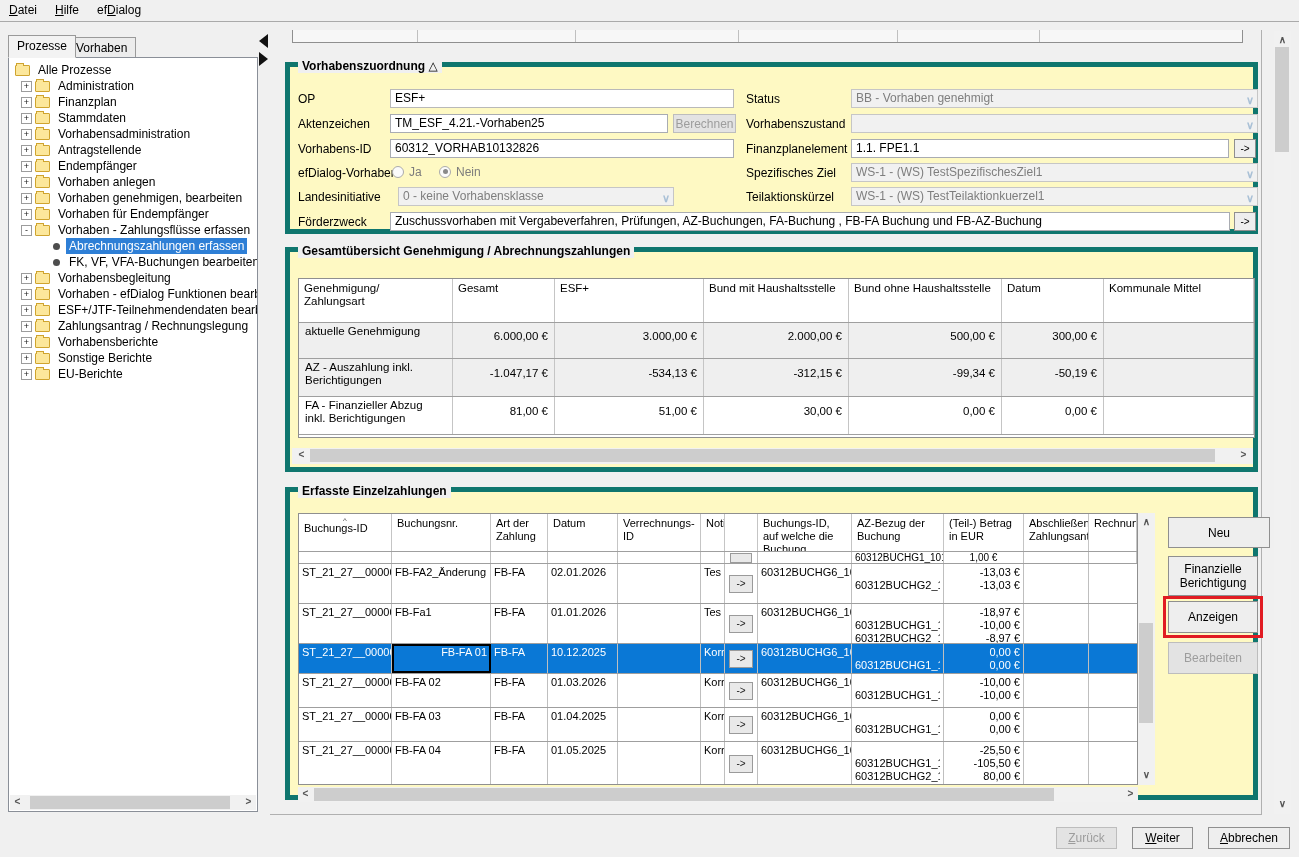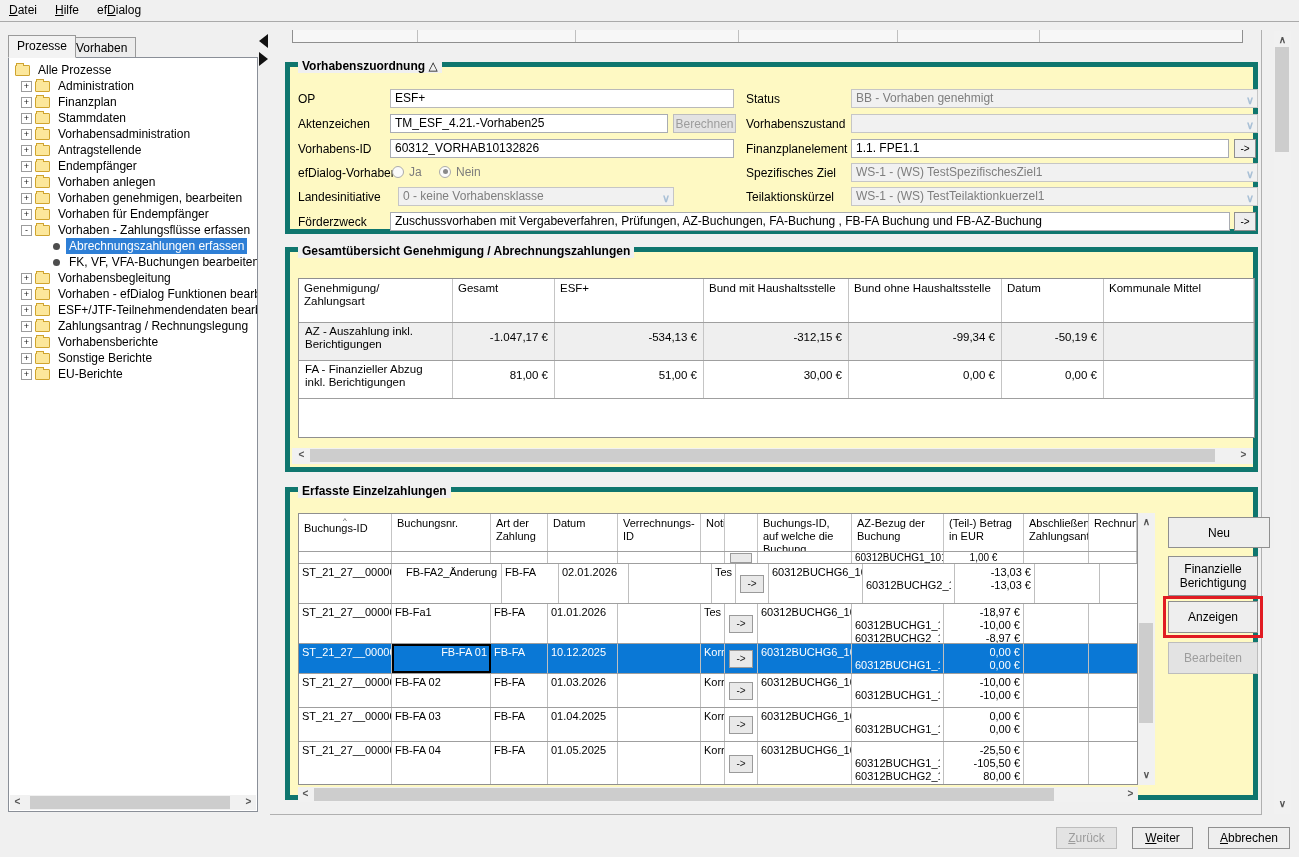--- a/index.html
+++ b/index.html
@@ -268,20 +268,29 @@
       <div class="trow" style="height: 44px;">
         <div class="th" style="width: 154px; flex: 0 0 154px;">Genehmigung/
 Zahlungsart</div>
         <div class="th" style="width: 102px; flex: 0 0 102px;">Gesamt</div>
         <div class="th" style="width: 149px; flex: 0 0 149px;">ESF+</div>
         <div class="th" style="width: 145px; flex: 0 0 145px;">Bund mit Haushaltsstelle</div>
         <div class="th" style="width: 153px; flex: 0 0 153px;">Bund ohne Haushaltsstelle</div>
         <div class="th" style="width: 102px; flex: 0 0 102px;">Datum</div>
         <div class="th" style="width: 150px; flex: 0 0 150px;">Kommunale Mittel</div>
       </div>
+      <div class="trow gray-row" style="height: 36px;">
+        <div class="td" style="width: 154px; flex: 0 0 154px; white-space: normal; line-height: 13px;">aktuelle Genehmigung</div>
+        <div class="td num" style="width: 102px; flex: 0 0 102px; line-height: 22px;">6.000,00 €</div>
+        <div class="td num" style="width: 149px; flex: 0 0 149px; line-height: 22px;">3.000,00 €</div>
+        <div class="td num" style="width: 145px; flex: 0 0 145px; line-height: 22px;">2.000,00 €</div>
+        <div class="td num" style="width: 153px; flex: 0 0 153px; line-height: 22px;">500,00 €</div>
+        <div class="td num" style="width: 102px; flex: 0 0 102px; line-height: 22px;">300,00 €</div>
+        <div class="td num" style="width: 150px; flex: 0 0 150px; line-height: 22px;"></div>
+      </div>
       <div class="trow gray-row" style="height: 38px;">
         <div class="td" style="width: 154px; flex: 0 0 154px; white-space: normal; line-height: 13px;">AZ - Auszahlung inkl. Berichtigungen</div>
         <div class="td num" style="width: 102px; flex: 0 0 102px; line-height: 24px;">-1.047,17 €</div>
         <div class="td num" style="width: 149px; flex: 0 0 149px; line-height: 24px;">-534,13 €</div>
         <div class="td num" style="width: 145px; flex: 0 0 145px; line-height: 24px;">-312,15 €</div>
         <div class="td num" style="width: 153px; flex: 0 0 153px; line-height: 24px;">-99,34 €</div>
         <div class="td num" style="width: 102px; flex: 0 0 102px; line-height: 24px;">-50,19 €</div>
         <div class="td num" style="width: 150px; flex: 0 0 150px; line-height: 24px;"></div>
       </div>
       <div class="trow " style="height: 38px;">
@@ -330,21 +339,21 @@
           <div class="mini-btn" style="width: 22px; height: 10px; margin: 1px auto;"></div>
         </div>
         <div class="t2c" style="width: 94px; flex: 0 0 94px; padding: 0px 3px;"></div>
         <div class="t2c" style="width: 92px; flex: 0 0 92px; padding: 0px 3px; font-size: 10px;">60312BUCHG1_1013</div>
         <div class="t2c" style="width: 80px; flex: 0 0 80px; padding: 0px 3px; text-align: center; font-size: 10px;">1,00 €</div>
         <div class="t2c" style="width: 65px; flex: 0 0 65px; padding: 0px 3px;"></div>
         <div class="t2c" style="width: 48px; flex: 0 0 48px; padding: 0px 3px;"></div>
       </div>
       <div class="t2row" style="height: 40px;">
         <div class="t2c" style="width: 93px; flex: 0 0 93px;">ST_21_27__000000</div>
-        <div class="t2c" style="width: 99px; flex: 0 0 99px; margin-left: 11px;">FB-FA2_Änderung</div>
+        <div class="t2c" style="width: 99px; flex: 0 0 99px;">FB-FA2_Änderung</div>
         <div class="t2c" style="width: 57px; flex: 0 0 57px;">FB-FA</div>
         <div class="t2c" style="width: 70px; flex: 0 0 70px;">02.01.2026</div>
         <div class="t2c" style="width: 83px; flex: 0 0 83px;"></div>
         <div class="t2c" style="width: 24px; flex: 0 0 24px;">Tes</div>
         <div class="t2c" style="width: 33px; flex: 0 0 33px; display: flex; align-items: center; justify-content: center;">
           <div class="mini-btn" style="width: 24px; height: 18px;">-&gt;</div>
         </div>
         <div class="t2c" style="width: 94px; flex: 0 0 94px;">60312BUCHG6_1013</div>
         <div class="t2c" style="width: 92px; flex: 0 0 92px;">
           <div class="t2line"></div>

